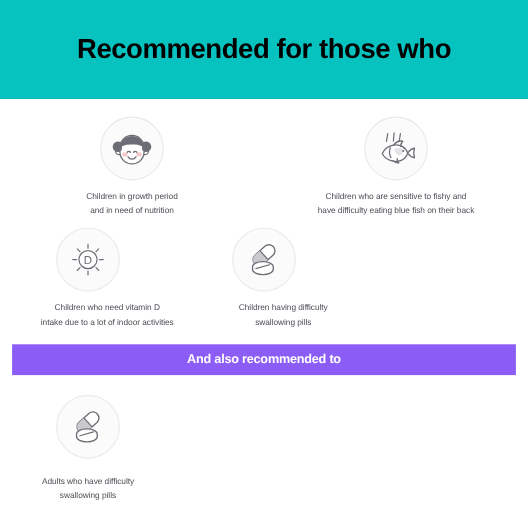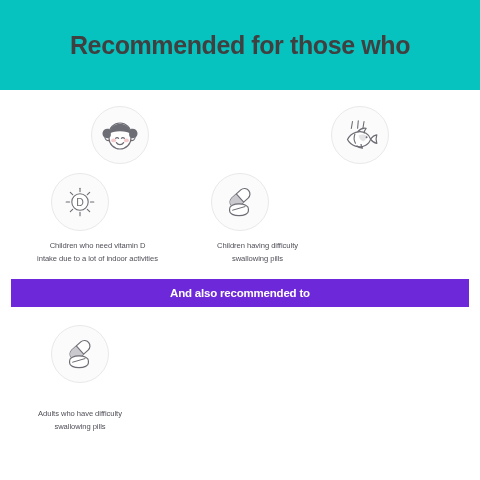--- a/index.html
+++ b/index.html
@@ -27,21 +27,21 @@
   .header-banner {
     width: 480px;
     height: 90px;
     background: #06c3c0;
     display: flex;
     align-items: center;
     justify-content: center;
     box-sizing: border-box;
   }
   .header-title {
-    color: #404040;
+    color: #000000;
     font-size: 25px;
     font-weight: bold;
     letter-spacing: -0.4px;
     line-height: 1;
     text-align: center;
     white-space: nowrap;
   }
 
   
   .row {
@@ -89,41 +89,41 @@
   .row2 .icon-circle { width: 58px; height: 58px; }
   .row2 .caption { margin-top: 9px; margin-left: 35px; }
 
   
   .subbanner-wrap {
     padding: 14px 11px 0 11px;
     box-sizing: border-box;
     width: 480px;
   }
   .subbanner {
-    background: #6d28d9;
+    background: #8b5cf6;
     height: 28px;
     display: flex;
     align-items: center;
     justify-content: center;
   }
   .subbanner-title {
     color: #ffffff;
     font-size: 11.5px;
     font-weight: bold;
     letter-spacing: -0.2px;
     white-space: nowrap;
   }
 
   
   .row3 {
     padding-top: 18px;
   }
   .row3 .cell { width: 160px; }
   .row3 .icon-circle { width: 58px; height: 58px; }
-  .row3 .caption { margin-top: 25px; }
+  .row3 .caption { margin-top: 15px; }
 
   svg { display: block; }
 </style>
 </head>
 <body>
 
 <div class="page">
 
   <div class="header-banner">
     <div class="header-title">Recommended for those who</div>
@@ -149,20 +149,22 @@
 
           <ellipse cx="14.6" cy="26.4" rx="2.5" ry="1.9" fill="#f3c9cc"></ellipse>
           <ellipse cx="27.4" cy="26.4" rx="2.5" ry="1.9" fill="#f3c9cc"></ellipse>
 
           <path d="M16.6 24.4 a1.9 1.9 0 0 1 3.0 0" fill="none" stroke="#6d6d75" stroke-width="1.2" stroke-linecap="round"></path>
           <path d="M22.4 24.4 a1.9 1.9 0 0 1 3.0 0" fill="none" stroke="#6d6d75" stroke-width="1.2" stroke-linecap="round"></path>
 
           <path d="M17.4 28.6 a4.2 4.2 0 0 0 7.2 0" fill="none" stroke="#6d6d75" stroke-width="1.2" stroke-linecap="round"></path>
         </svg>
       </div>
+      <div class="caption">Children in growth period
+and in need of nutrition</div>
     </div>
 
     <div class="cell">
       <div class="icon-circle">
         <svg width="42" height="42" viewBox="0 0 42 42" aria-hidden="true">
 
           <path d="M13.5 7.5 L12.3 14.5" stroke="#6d6d75" stroke-width="1.1" stroke-linecap="round"></path>
           <path d="M19.3 6.7 L18.6 14.2" stroke="#6d6d75" stroke-width="1.1" stroke-linecap="round"></path>
           <path d="M25.0 7.5 L24.0 14.0" stroke="#6d6d75" stroke-width="1.1" stroke-linecap="round"></path>
 
@@ -174,20 +176,22 @@
 
           <path d="M17.5 31.8 c1.8 1.6 4.0 2.4 6.0 2.3 c-1.0 -1.4 -1.5 -2.9 -1.5 -4.2" fill="none" stroke="#6d6d75" stroke-width="1.2" stroke-linejoin="round"></path>
 
           <path d="M16.0 19.8 c-1.4 3.4 -1.2 6.8 0.6 9.8" fill="none" stroke="#6d6d75" stroke-width="1.1"></path>
 
           <path d="M19.5 21.5 c3.2 -1.4 6.3 -1.2 8.6 0.6 c-0.4 2.3 -1.6 4.2 -3.6 5.3 c-2.8 -0.8 -4.6 -3.0 -5.0 -5.9 z" fill="#dadade" opacity="0.75"></path>
 
           <circle cx="27.6" cy="23.2" r="0.95" fill="#6d6d75"></circle>
         </svg>
       </div>
+      <div class="caption">Children who are sensitive to fishy and
+have difficulty eating blue fish on their back</div>
     </div>
 
   </div>
 
   <div class="row row2">
 
     <div class="cell">
       <div class="icon-circle">
         <svg width="40" height="40" viewBox="0 0 40 40" aria-hidden="true">
           <circle cx="20" cy="20" r="8.2" fill="#ffffff" stroke="#6d6d75" stroke-width="1.1"></circle>

